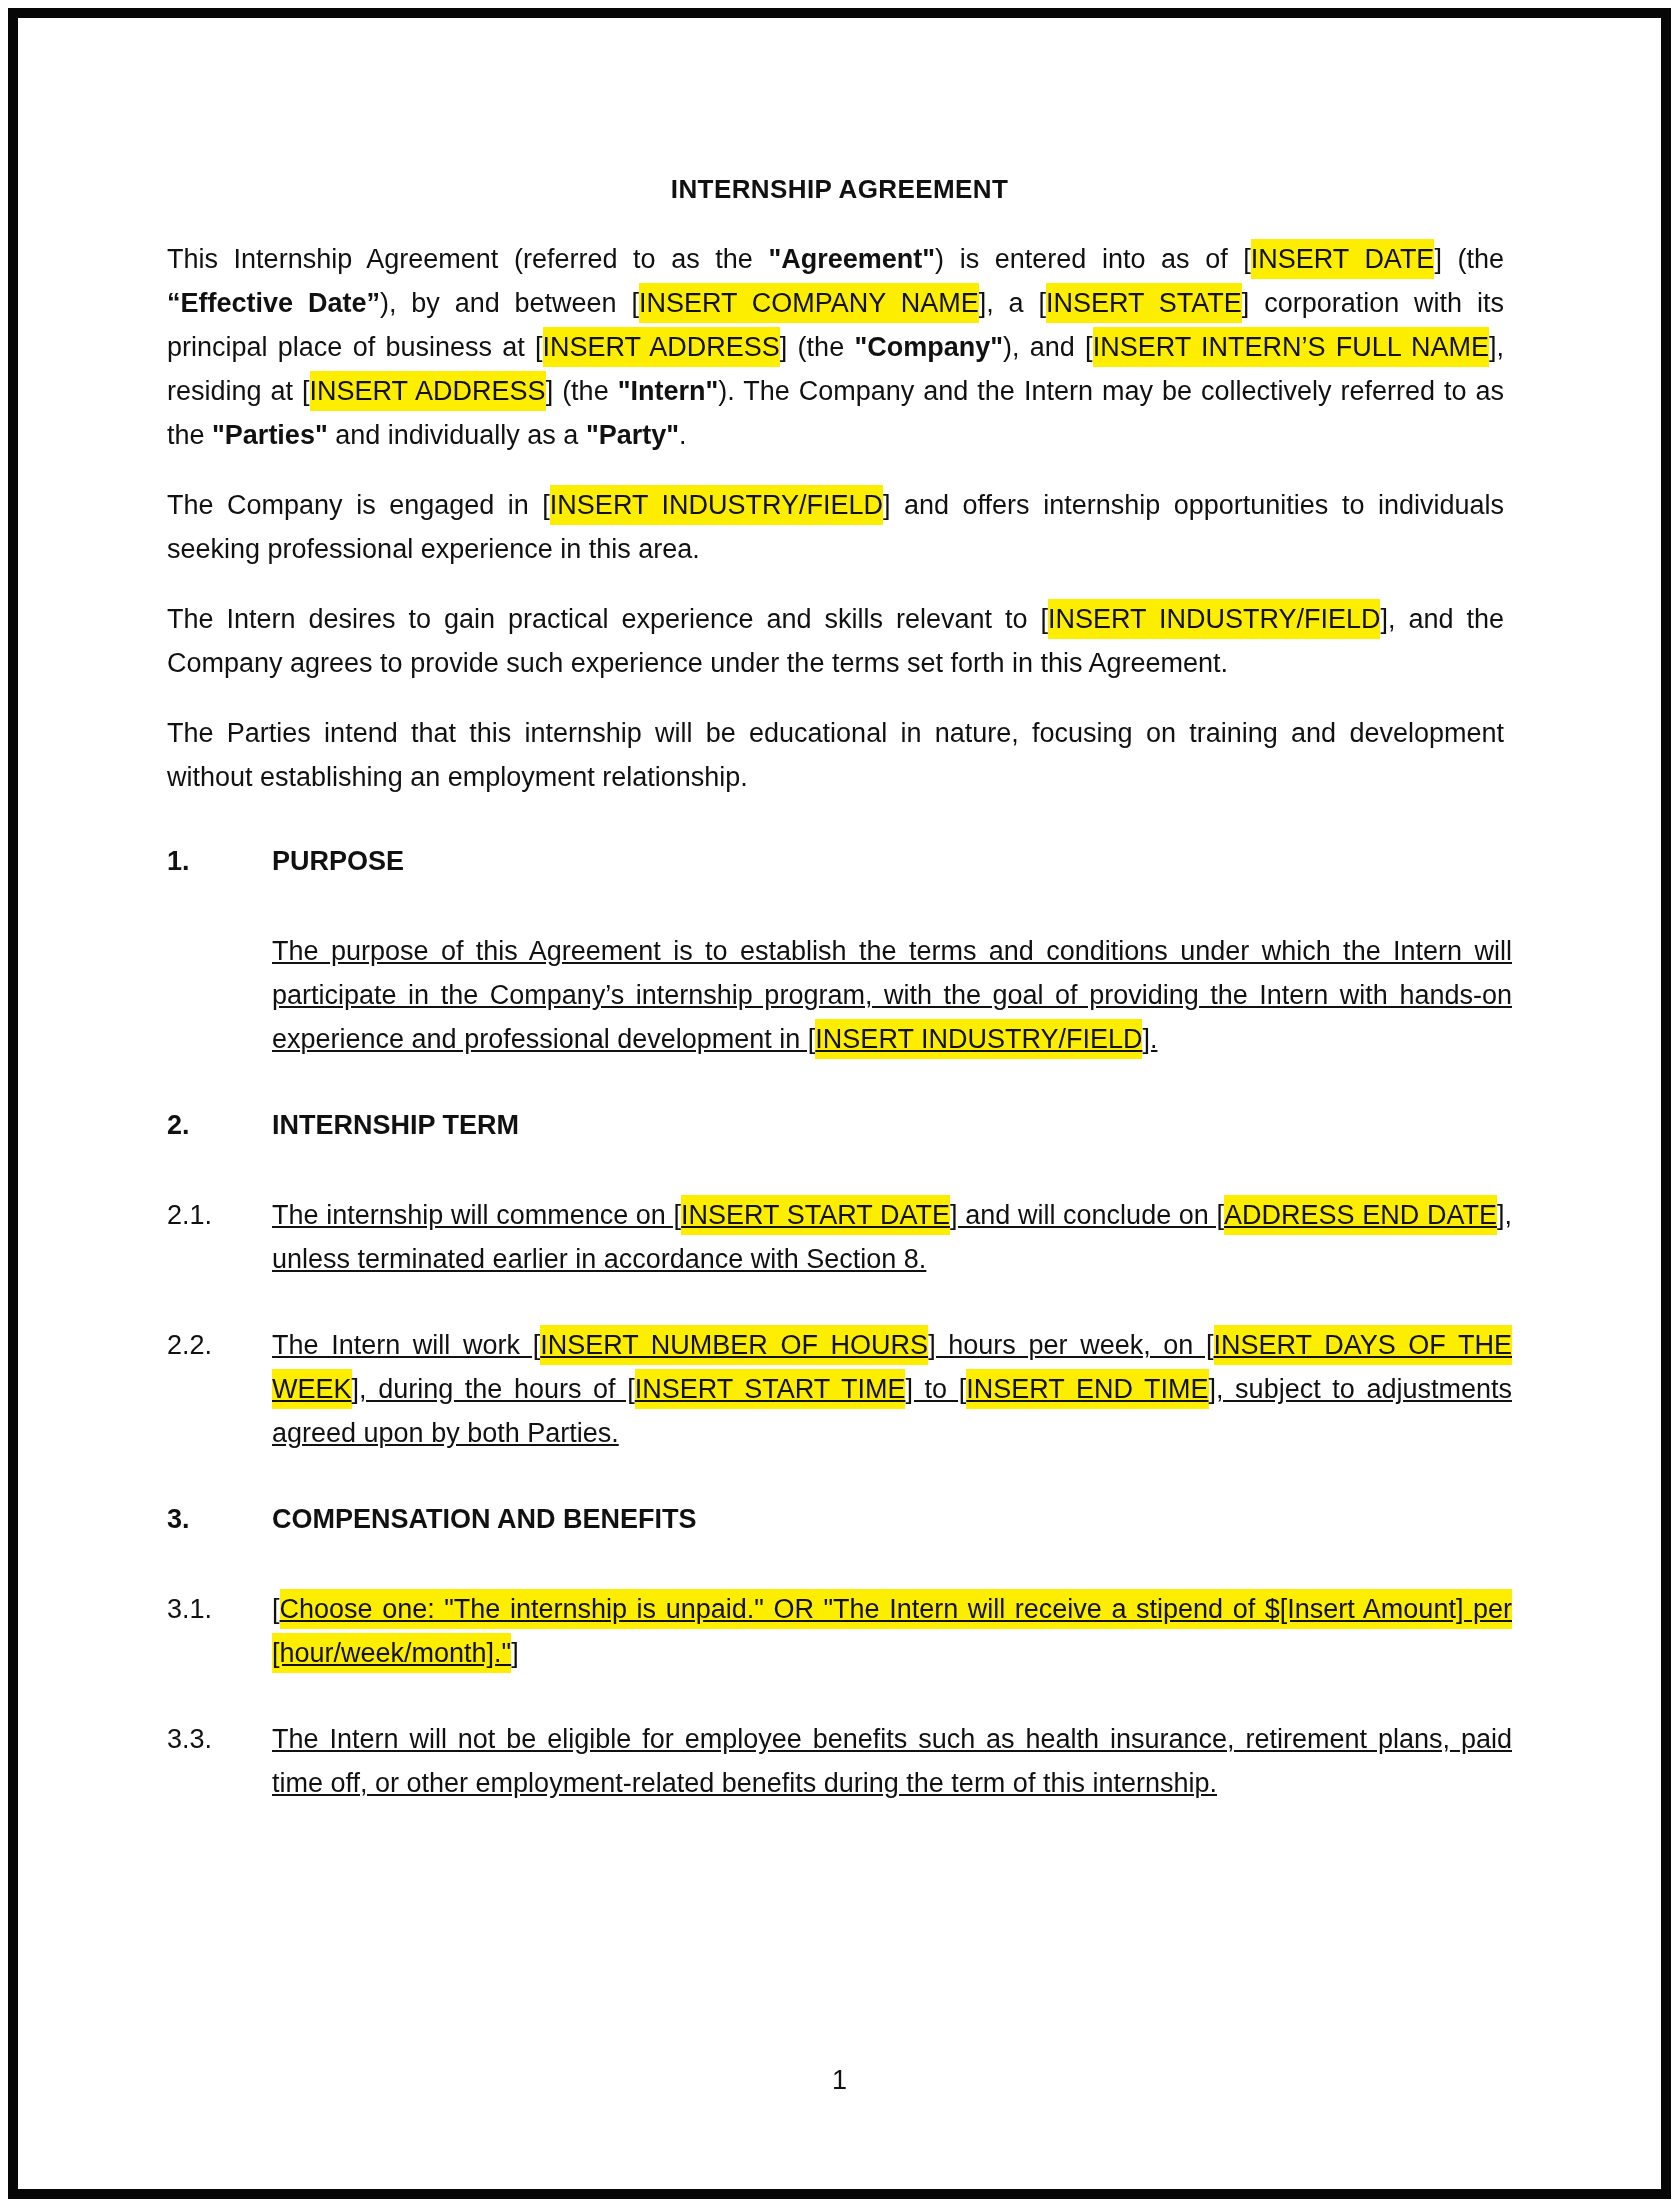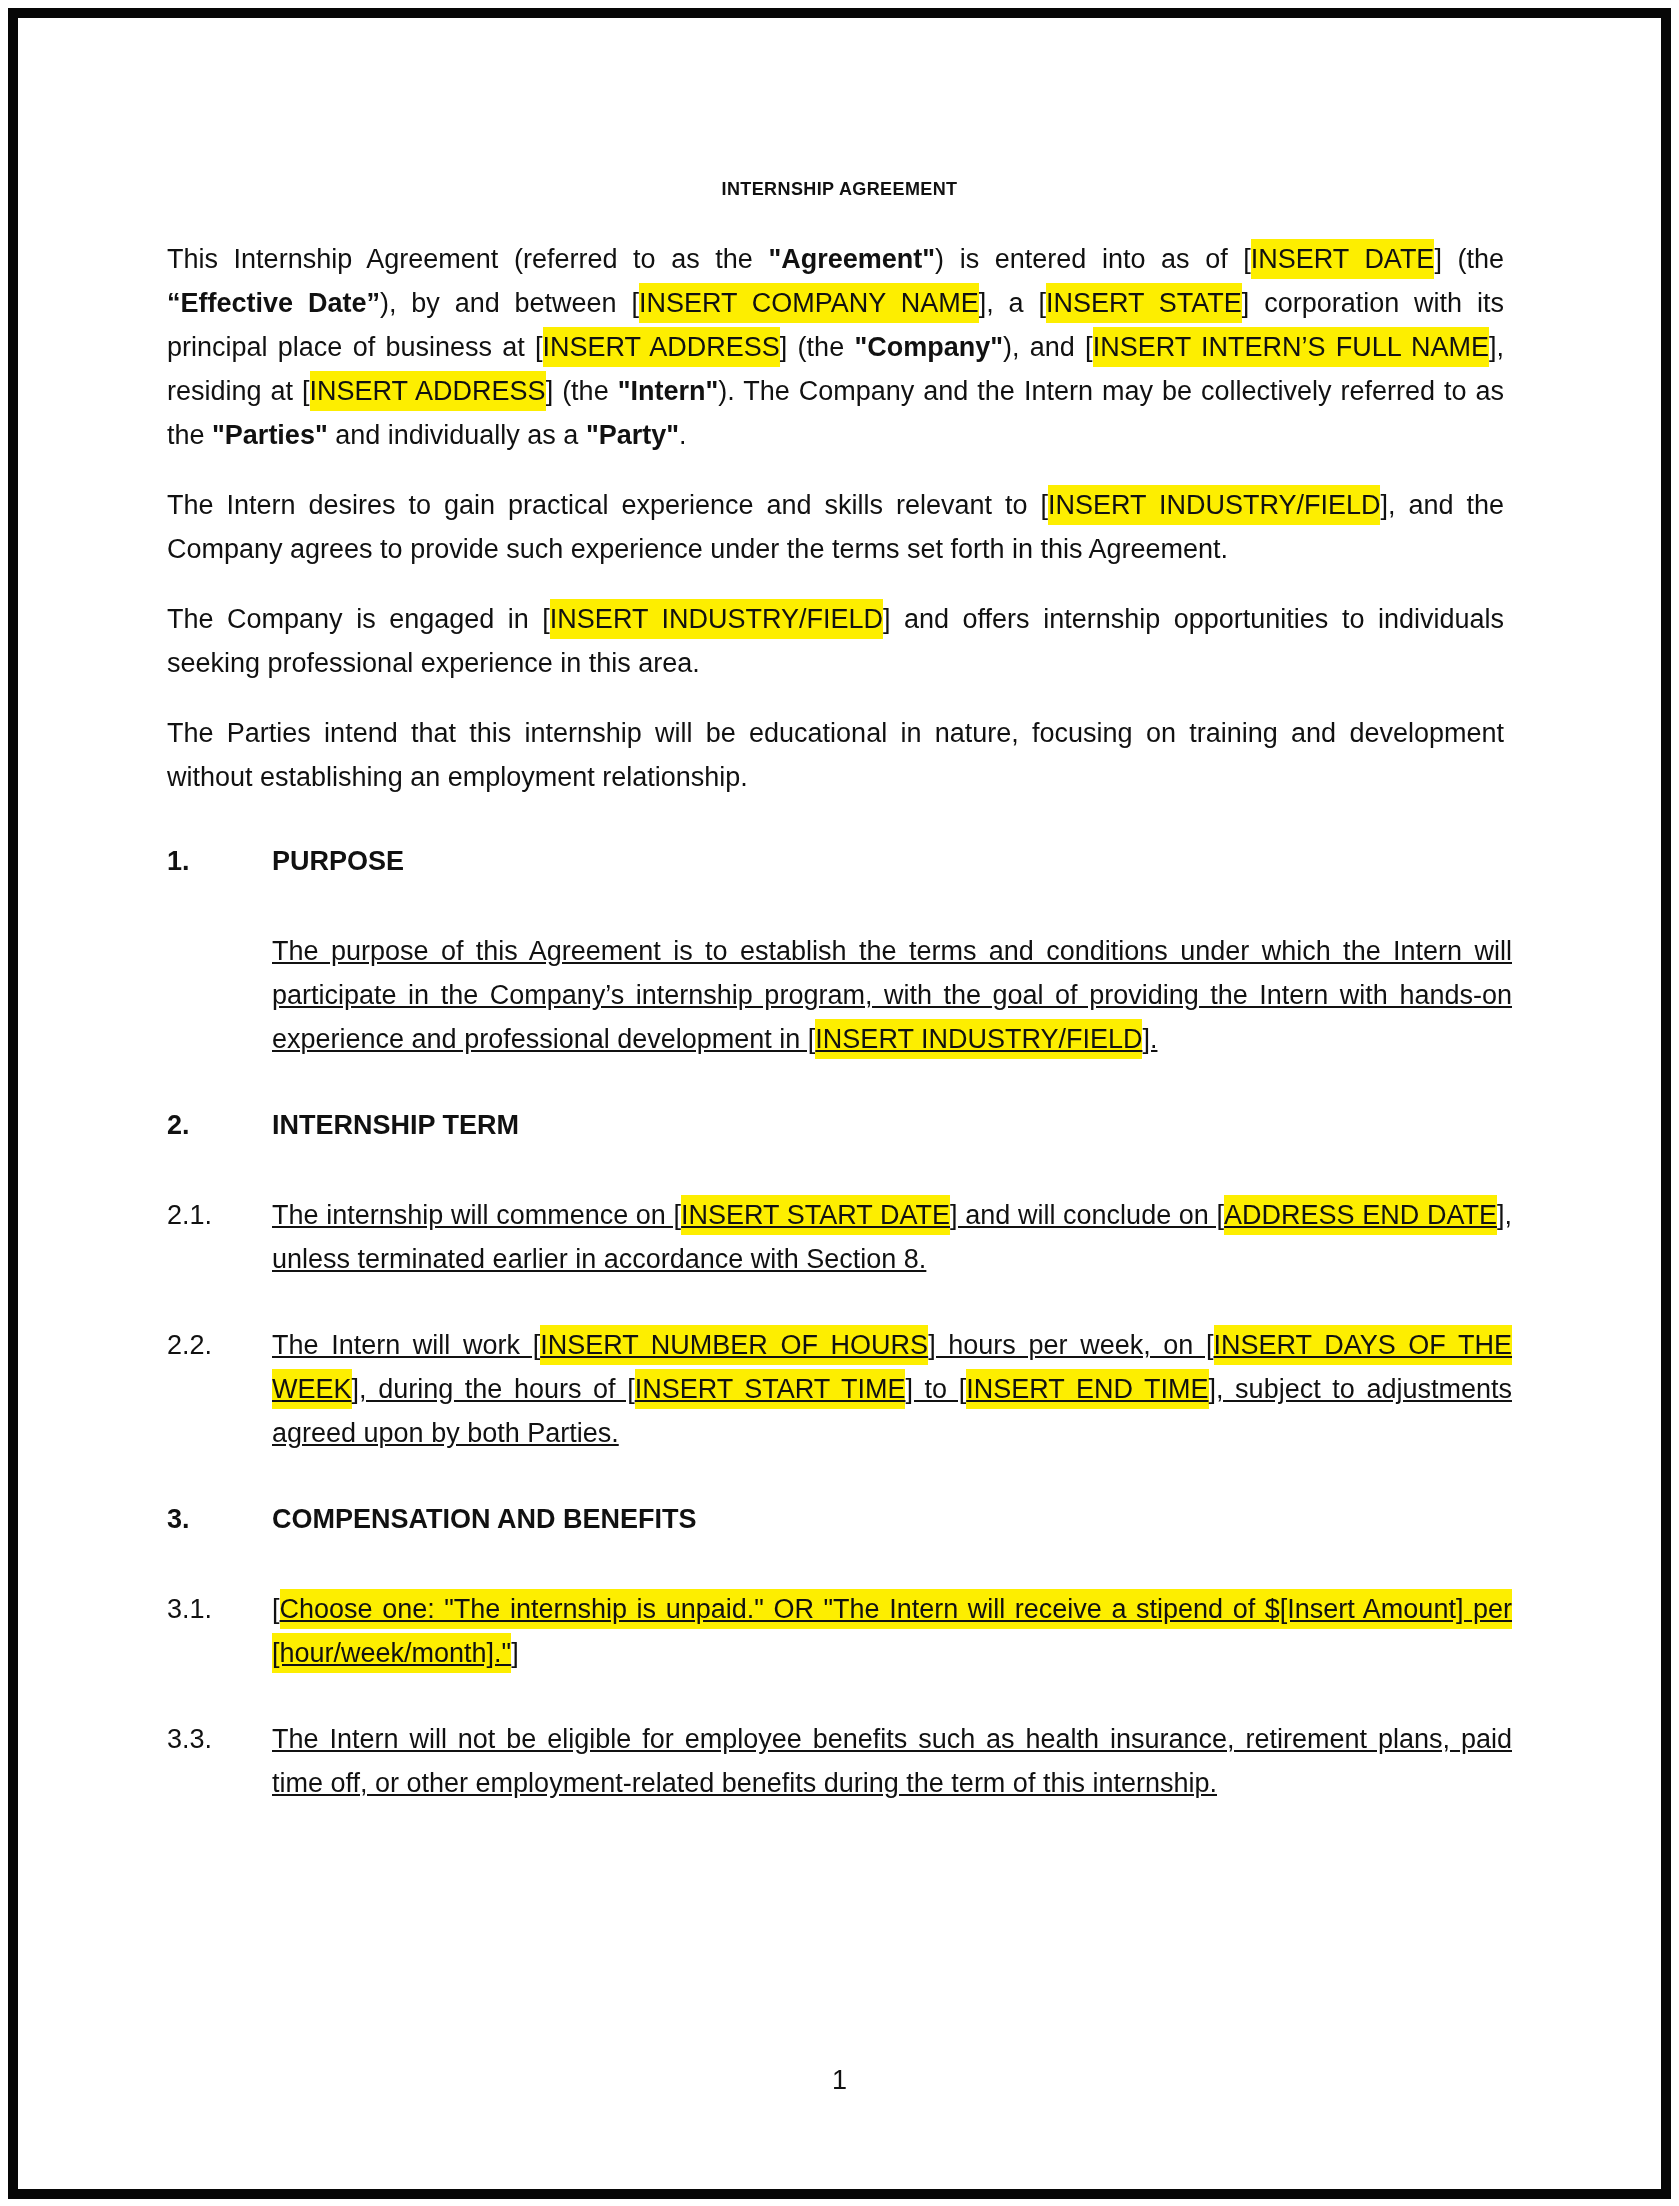--- a/index.html
+++ b/index.html
@@ -12,21 +12,21 @@
   .page-frame {
     position:absolute; top:8px; left:8px; right:8px; bottom:8px;
     border:10.5px solid #070707;
     box-sizing:border-box;
   }
   .content {
     position:absolute; left:167px; right:167px; top:167px;
     font-size:27px; line-height:44px;
   }
   .doc-title {
-    text-align:center; font-weight:bold; font-size:18px;
+    text-align:center; font-weight:bold; font-size:26px;
     margin:0 0 26px 0; letter-spacing:0.4px;
   }
   .para {
     margin:0 8px 26px 0; text-align:justify;
   }
   .sec-h {
     display:grid; grid-template-columns:105px 1fr;
     font-weight:bold; margin:40px 0 46px 0;
   }
   .item {
@@ -45,22 +45,22 @@
 </head>
 <body>
 
 <div class="page-frame"></div>
 
 <div class="content">
 
   <h1 class="doc-title">INTERNSHIP AGREEMENT</h1>
 
   <p class="para"><span>This Internship Agreement (referred to as the </span><span class="b">"Agreement"</span><span>) is entered into as of [</span><span class="hl">INSERT DATE</span><span>] (the </span><span class="b">“Effective Date”</span><span>), by and between [</span><span class="hl">INSERT COMPANY NAME</span><span>], a [</span><span class="hl">INSERT STATE</span><span>] corporation with its principal place of business at [</span><span class="hl">INSERT ADDRESS</span><span>] (the </span><span class="b">"Company"</span><span>), and [</span><span class="hl">INSERT INTERN’S FULL NAME</span><span>], residing at [</span><span class="hl">INSERT ADDRESS</span><span>] (the </span><span class="b">"Intern"</span><span>). The Company and the Intern may be collectively referred to as the </span><span class="b">"Parties"</span><span> and individually as a </span><span class="b">"Party"</span><span>.</span></p>
+  <p class="para"><span>The Company is engaged in [</span><span class="hl">INSERT INDUSTRY/FIELD</span><span>] and offers internship opportunities to individuals seeking professional experience in this area.</span></p>
   <p class="para"><span>The Intern desires to gain practical experience and skills relevant to [</span><span class="hl">INSERT INDUSTRY/FIELD</span><span>], and the Company agrees to provide such experience under the terms set forth in this Agreement.</span></p>
-  <p class="para"><span>The Company is engaged in [</span><span class="hl">INSERT INDUSTRY/FIELD</span><span>] and offers internship opportunities to individuals seeking professional experience in this area.</span></p>
   <p class="para"><span>The Parties intend that this internship will be educational in nature, focusing on training and development without establishing an employment relationship.</span></p>
 
   <div class="sec-h">
     <span class="num">1.</span>
     <span>PURPOSE</span>
   </div>
   <div class="item">
     <span class="num"></span>
     <p class="item-text"><span>The purpose of this Agreement is to establish the terms and conditions under which the Intern will participate in the Company’s internship program, with the goal of providing the Intern with hands-on experience and professional development in [</span><span class="hl">INSERT INDUSTRY/FIELD</span><span>].</span></p>
   </div>

